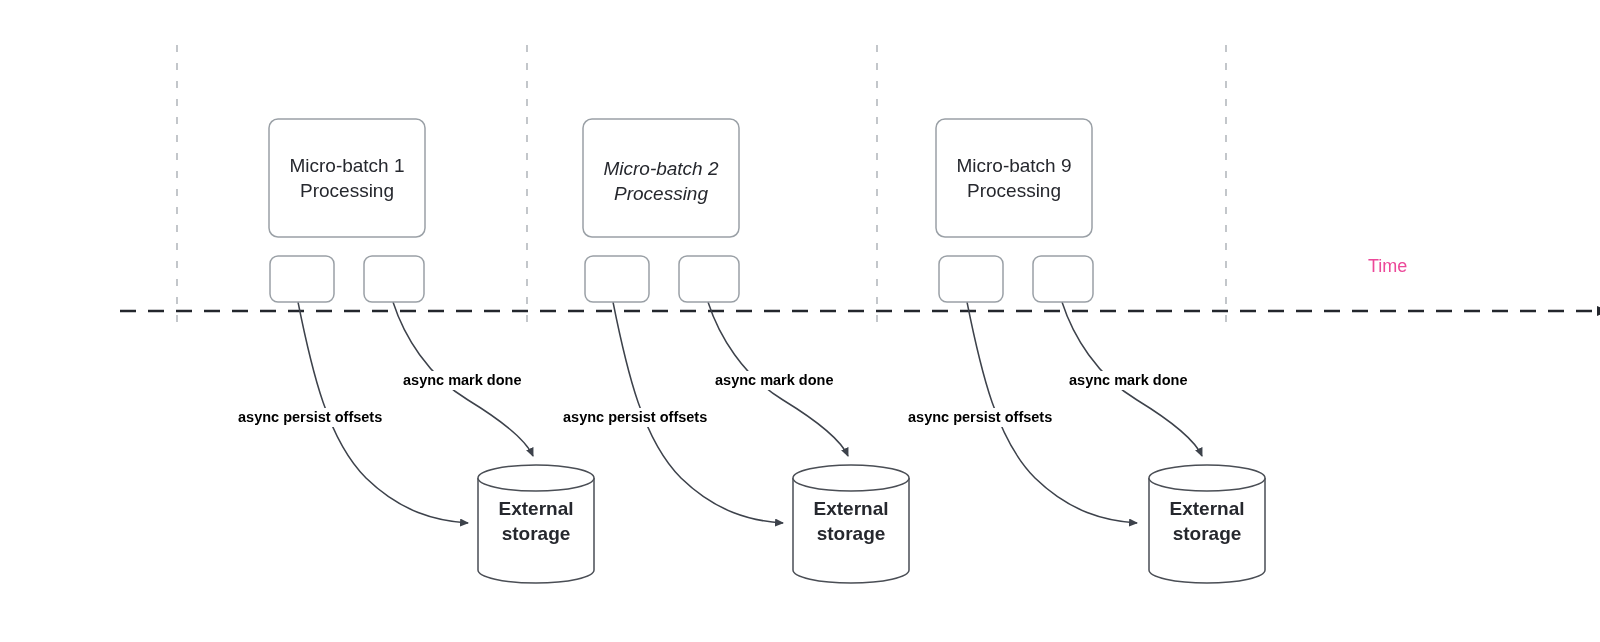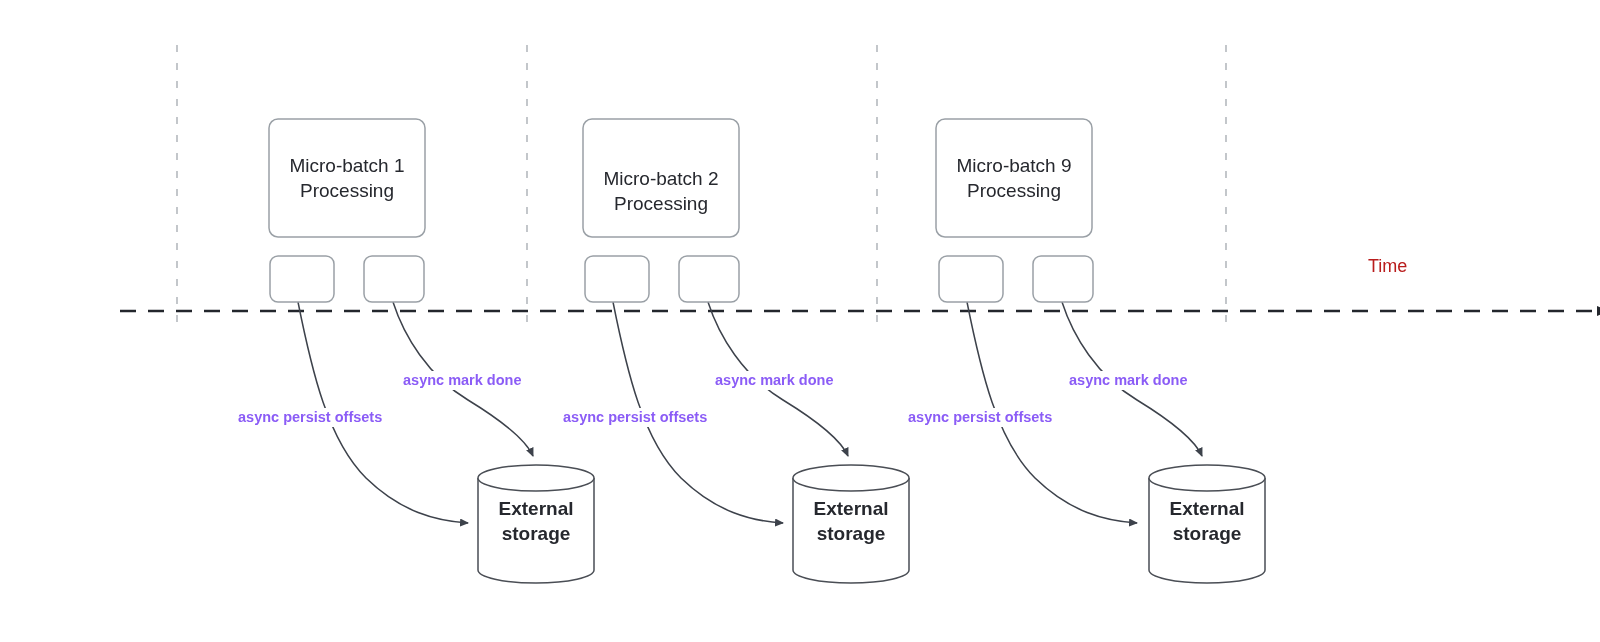--- a/index.html
+++ b/index.html
@@ -39,31 +39,31 @@
   }
   .batch-label {
     width: 156px;
   }
   .store-label {
     width: 120px;
     font-weight: bold;
   }
   .edge-label {
     position: absolute;
-    color: #8b5cf6;
+    color: #000000;
     font-size: 14.5px;
     font-weight: bold;
     white-space: nowrap;
     background: #ffffff;
     padding: 1px 3px;
     line-height: 17px;
   }
   .time-label {
     position: absolute;
-    color: #b91c1c;
+    color: #ec4899;
     font-size: 18px;
     white-space: nowrap;
   }
 </style>
 </head>
 <body>
 
 <div id="canvas">
 
   <svg class="layer" viewBox="0 0 1600 642" xmlns="http://www.w3.org/2000/svg">
@@ -118,21 +118,21 @@
       </g>
   </svg>
 
   <div id="texts">
       <div class="node-label batch-label" style="left: 233px; top: 153px; width: 156px;">Micro-batch 1
 Processing</div>
       <div class="node-label store-label" style="left: 440px; top: 496px; width: 120px;">External
 storage</div>
       <div class="edge-label" style="left: 199px; top: 408px;">async persist offsets</div>
       <div class="edge-label" style="left: 364px; top: 371px;">async mark done</div>
-      <div class="node-label batch-label" style="left: 547px; top: 166px; width: 156px;">Micro-batch 2
+      <div class="node-label batch-label" style="left: 547px; top: 156px; width: 156px; font-style: italic;">Micro-batch 2
 Processing</div>
       <div class="node-label store-label" style="left: 755px; top: 496px; width: 120px;">External
 storage</div>
       <div class="edge-label" style="left: 524px; top: 408px;">async persist offsets</div>
       <div class="edge-label" style="left: 676px; top: 371px;">async mark done</div>
       <div class="node-label batch-label" style="left: 900px; top: 153px; width: 156px;">Micro-batch 9
 Processing</div>
       <div class="node-label store-label" style="left: 1111px; top: 496px; width: 120px;">External
 storage</div>
       <div class="edge-label" style="left: 869px; top: 408px;">async persist offsets</div>

